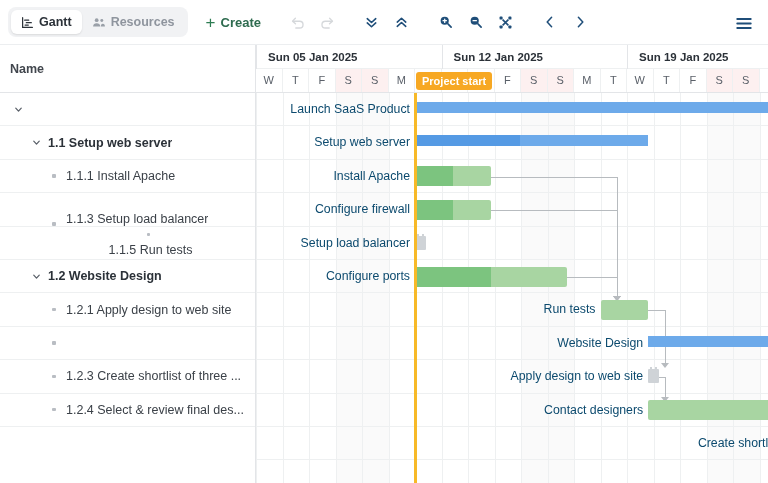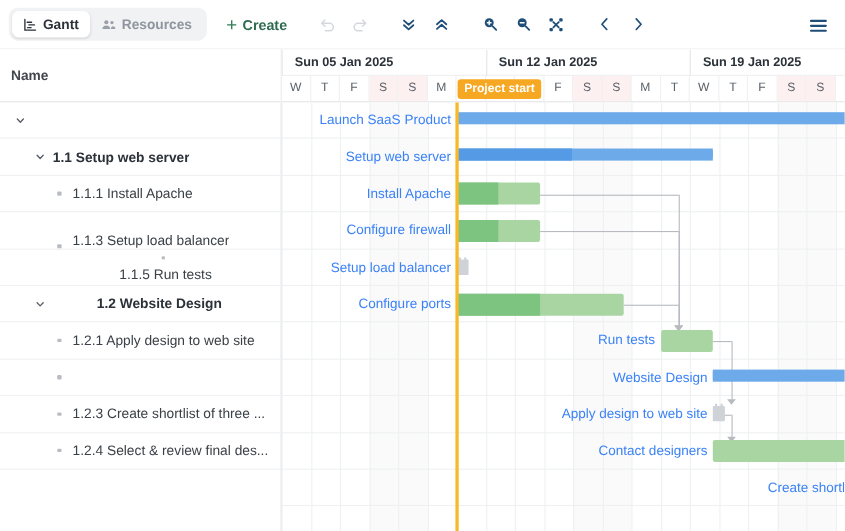--- a/index.html
+++ b/index.html
@@ -127,21 +127,21 @@
 
   .tl-body { position: relative; height: 390px; overflow: hidden; }
   .col-band { position: absolute; top: 0; bottom: 0; background: #fafafa; }
   .col-line { position: absolute; top: 0; bottom: 0; width: 1px; background: #eef0f1; }
   .row-line { position: absolute; left: 0; right: 0; height: 1px; background: #eef0f1; }
   .today-line { position: absolute; top: 0; bottom: 0; width: 3px; background: #f7b928; z-index: 7; }
 
   .task-row { position: absolute; left: 0; right: 0; height: 33.4px; }
   .bar-label {
     position: absolute; height: 33.4px; line-height: 33.4px;
-    font-size: 12.3px; color: #3b82f6; white-space: nowrap;
+    font-size: 12.3px; color: #0c4a6e; white-space: nowrap;
     text-align: right; z-index: 4;
   }
   .bar {
     position: absolute; z-index: 5;
   }
   .bar-task {
     height: 20px; top: 6.7px;
     background: #a8d5a2; border-radius: 2px;
   }
   .bar-task .prog { position: absolute; left:0; top:0; bottom:0; background: #7cc47f; border-radius: 2px 0 0 2px; }
@@ -305,21 +305,21 @@
               <i></i>
             </span>
             <span class="lbl lvl2">1.1.3 Setup load balancer</span>
           </div>
           <div class="grid-row" style="padding-left: 46px; flex-direction: column;">
             <span class="bullet">
               <i></i>
             </span>
             <span class="lbl lvl2">1.1.5 Run tests</span>
           </div>
-          <div class="grid-row" style="padding-left: 28px; gap: 40px;">
+          <div class="grid-row" style="padding-left: 28px;">
             <span class="twisty">
               <svg width="11" height="11" viewBox="0 0 14 14" fill="none" stroke="#5a6069" stroke-width="1.6" stroke-linecap="round" stroke-linejoin="round">
                 <polyline points="3.5,5.3 7,9 10.5,5.3"></polyline>
               </svg>
             </span>
             <span class="lbl lvl1">1.2 Website Design</span>
           </div>
           <div class="grid-row" style="padding-left: 46px;">
             <span class="bullet">
               <i></i>

